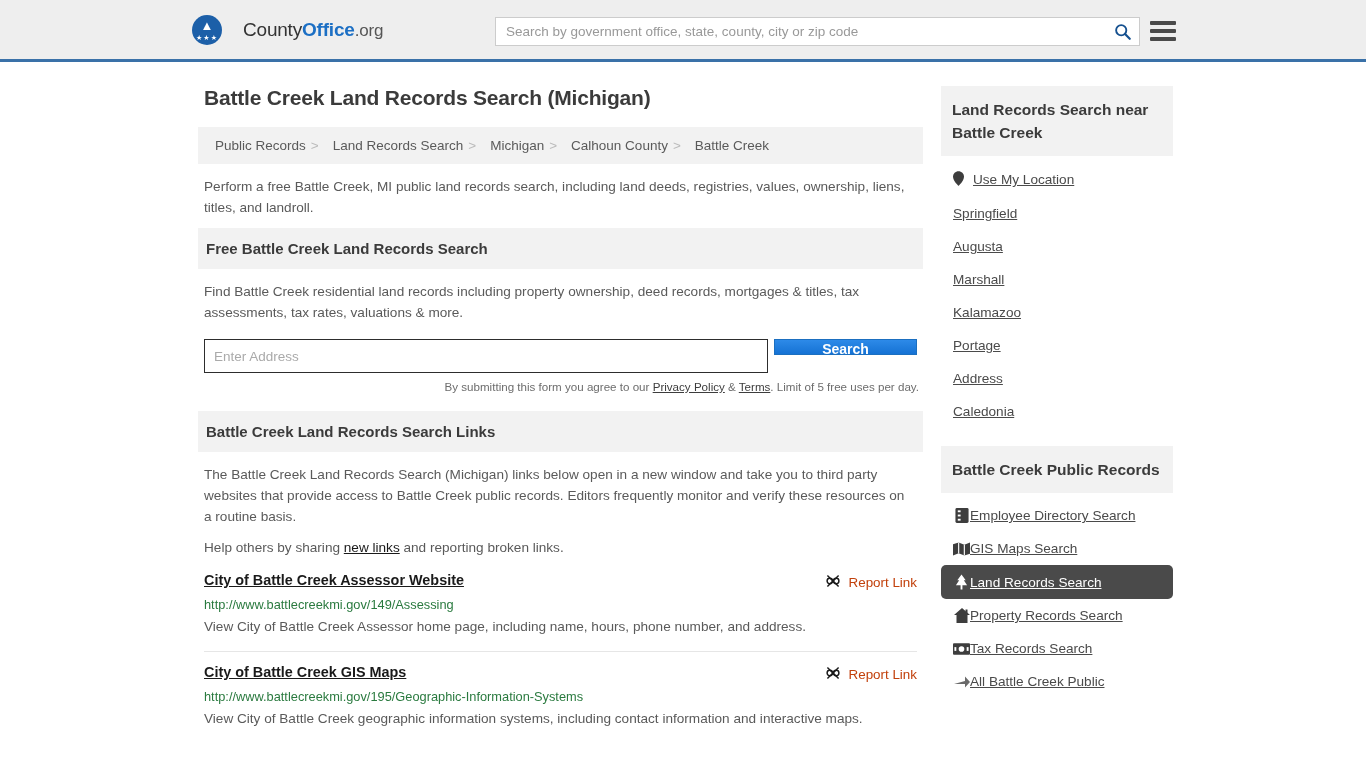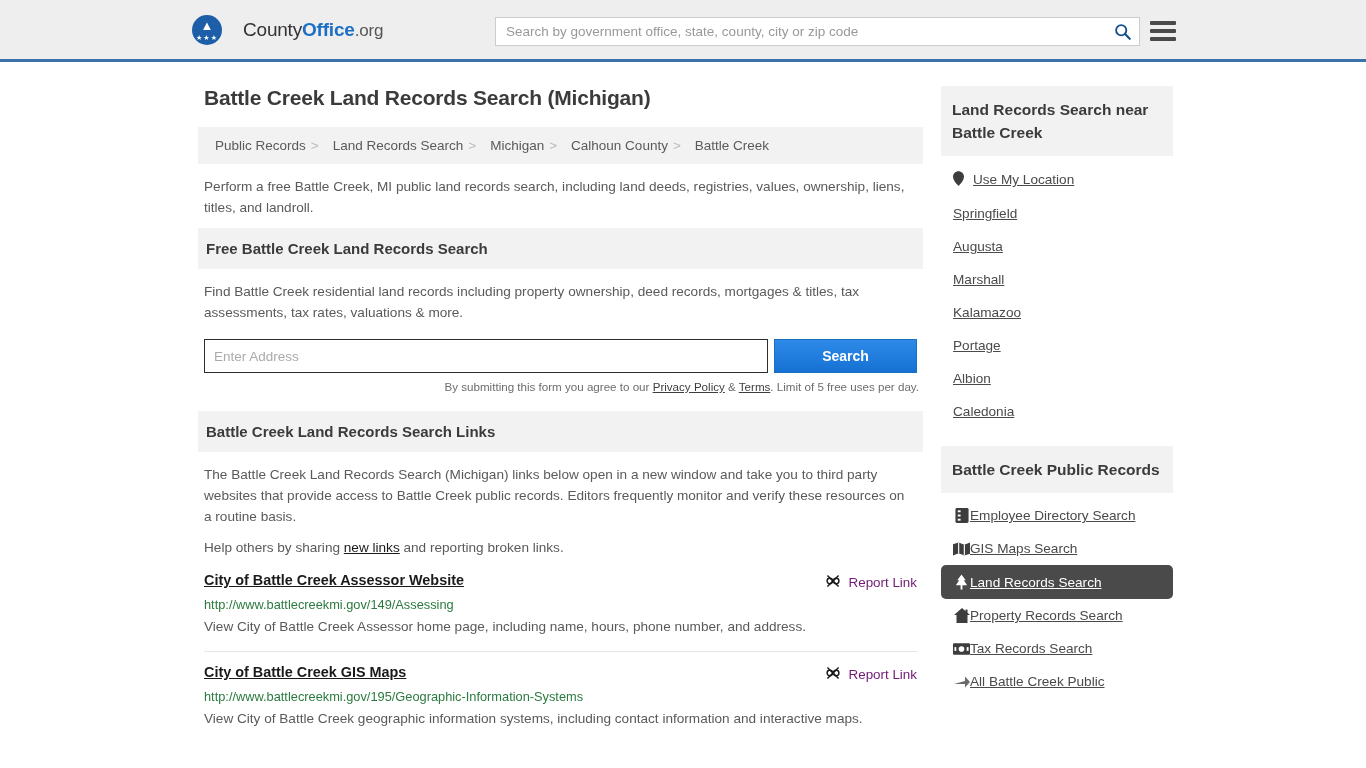--- a/index.html
+++ b/index.html
@@ -123,21 +123,21 @@
   .form-row input[type=text] {
     flex: 1; height: 34px;
     border: 1px solid #2d2d2d;
     padding: 0 9px;
     font-family: "Liberation Sans", sans-serif;
     font-size: 13.5px; color: #333;
     outline: none;
   }
   .form-row input[type=text]::placeholder { color: #aaa; }
   .btn-search {
-    width: 143px; height: 34px;
+    width: 143px; height: 16px;
     margin-left: 6px;
     background: linear-gradient(#2d8ae8, #1572d4);
     border: 1px solid #1b6fc0;
     color: #fff; font-weight: bold; font-size: 14px;
     font-family: "Liberation Sans", sans-serif;
     cursor: pointer;
   }
   .fine-print {
     text-align: right;
     font-size: 11.6px; color: #6d6d6d;
@@ -146,21 +146,21 @@
   .fine-print a { color: #3d3d3d; }
 
   .link-item { padding: 4px 6px 10px 6px; }
   .link-head { display: flex; align-items: flex-start; }
   .link-title {
     font-size: 14.4px; font-weight: bold; color: #1a1a1a;
     text-decoration: underline; flex: 1;
   }
   .report {
     display: flex; align-items: center; gap: 8px;
-    font-size: 13.4px; color: #701a75;
+    font-size: 13.4px; color: #c2410c;
     white-space: nowrap; padding-top: 1px; text-align: center;
   }
   .link-url {
     font-size: 12.8px; color: #2a7a3f;
     margin-top: 5px;
   }
   .link-desc {
     font-size: 13.6px; color: #5a5a5a; line-height: 25px;
     margin-top: 2px;
   }
@@ -316,21 +316,21 @@
       <div class="near-item">
           <a href="#">Marshall</a>
         </div>
       <div class="near-item">
           <a href="#">Kalamazoo</a>
         </div>
       <div class="near-item">
           <a href="#">Portage</a>
         </div>
       <div class="near-item">
-          <a href="#">Albion</a>
+          <a href="#">Address</a>
         </div>
       <div class="near-item">
           <a href="#">Caledonia</a>
         </div>
     </div>
 
     <div style="height:14px"></div>
 
     <div class="side-head">Battle Creek Public Records</div>
 

